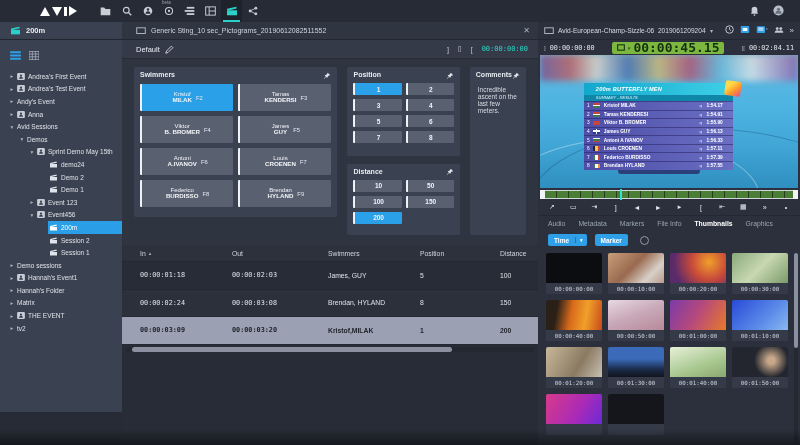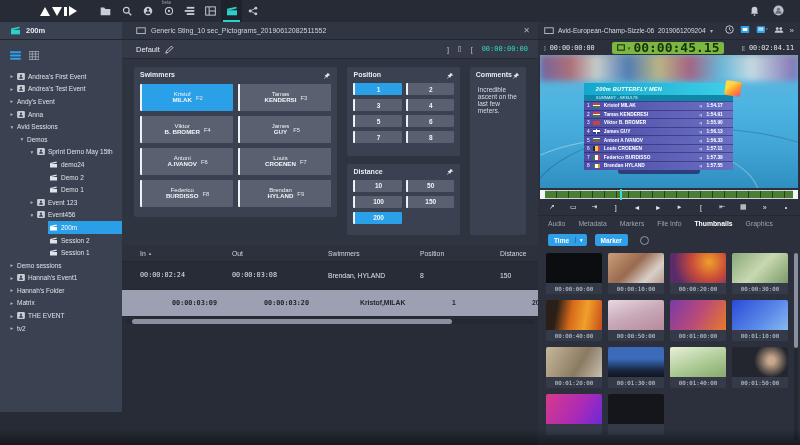--- a/index.html
+++ b/index.html
@@ -75,21 +75,21 @@
 
   .tablewrap { margin-top:10px; background:#272c36; flex:1; display:flex; flex-direction:column; min-height:0; }
   .thead { display:grid; grid-template-columns:92px 96px 92px 80px 1fr; height:17px; align-items:center; background:#2c313c; border-bottom:1px solid #222732; }
   .thead .th { font-size:6.8px; color:#cfd5df; padding-left:18px; display:flex; gap:3px; align-items:center; }
   .sortarrow { font-size:5px; color:#aab2c0; }
   .trowt { display:grid; grid-template-columns:92px 96px 92px 80px 1fr; height:27.5px; align-items:center; border-bottom:1px solid #232833; background:#2b303b; }
   .trowt:nth-child(even){ background:#272c36; }
   .trowt .td { font-size:6.8px; color:#dfe3ea; padding-left:18px; font-family:"DejaVu Sans Mono", monospace; }
   .trowt .td.txt { font-family:"Liberation Sans", sans-serif; }
   .trowt.selrow { background:#9ba1b2; }
-  .trowt.selrow .td { color:#20242d; font-weight:bold;margin-left:32px; }
+  .trowt.selrow .td { color:#20242d; font-weight:bold; }
   .hscroll { height:5px; margin:2px 4px 0 4px; background:#232831; border-radius:3px; position:relative; }
   .hscroll .thumb { position:absolute; left:6px; width:320px; top:0; bottom:0; background:#8a90a0; border-radius:3px; }
   .center-foot { height:26px; }
 
   
   .right { width:262px; background:#2b303c; display:flex; flex-direction:column; min-width:0; }
   .tcrow { height:15px; display:flex; align-items:center; padding:0 6px; gap:4px; }
   .tcrow .tc { font-size:6.8px; color:#e4e8ee; font-family:"DejaVu Sans Mono", monospace; }
   .tcrow .mark { font-size:6px; color:#aab2c0; }
   .pill { margin:0 auto; background:#7cb83f; border-radius:2px; height:12px; display:flex; align-items:center; gap:3px; padding:0 5px; }
@@ -623,20 +623,27 @@
               <span>Swimmers</span>
             </div>
           <div class="th">
               <span>Position</span>
             </div>
           <div class="th">
               <span>Distance</span>
             </div>
         </div>
         <div class="trowt">
+          <div class="td">00:00:01:18</div>
+            <div class="td">00:00:02:03</div>
+            <div class="td txt">James, GUY</div>
+            <div class="td txt">5</div>
+            <div class="td txt">100</div>
+        </div>
+        <div class="trowt">
           <div class="td">00:00:02:24</div>
             <div class="td">00:00:03:08</div>
             <div class="td txt">Brendan, HYLAND</div>
             <div class="td txt">8</div>
             <div class="td txt">150</div>
         </div>
         <div class="trowt selrow">
           <div class="td">00:00:03:09</div>
             <div class="td">00:00:03:20</div>
             <div class="td txt">Kristof,MILAK</div>

